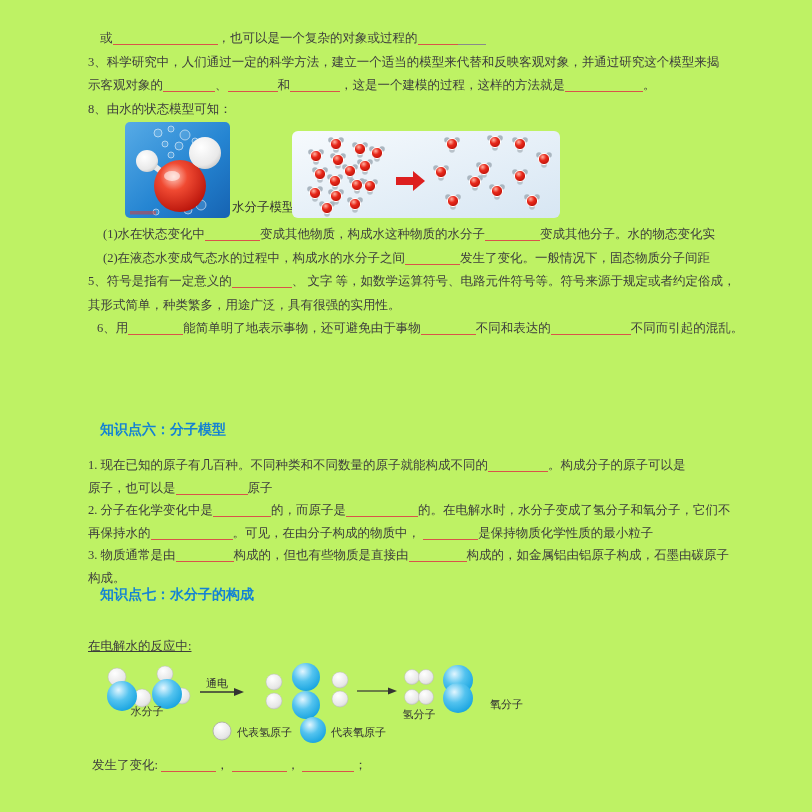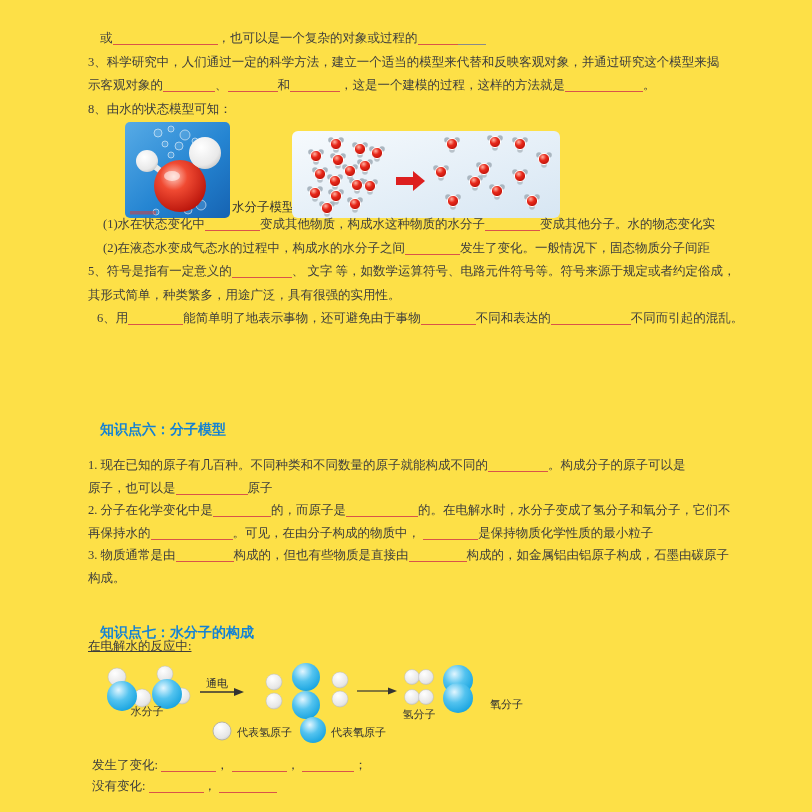--- a/index.html
+++ b/index.html
@@ -1,21 +1,21 @@
 <!DOCTYPE html>
 <html style="--text: #3d3d3d; --blankRed: #d9544a; --blankDark: #8a8a8a; --headingBlue: #1482d4; --figArrowRed: #dd1f1f; --atomBlue: #29a9e1; --oxygenRed: #e02a1a;"><head>
 <meta charset="utf-8">
 <style>
   :root{
     --text:#3d3d3d; --blankRed:#d9544a; --blankDark:#8a8a8a;
     --headingBlue:#1482d4; --figArrowRed:#dd1f1f;
   }
   html,body{margin:0;padding:0;background:#fff;}
   .page{
-    position:relative; width:812px; height:812px; background:#fde047;
+    position:relative; width:812px; height:812px; background:#bef264;
     font-family:"Liberation Serif","DejaVu Serif",serif;
     font-size:12.5px; color:var(--text); overflow:hidden;
   }
   .grp{position:absolute; left:88px; white-space:nowrap;}
   .line{white-space:nowrap;}
   .lh-a .line{height:23.5px; line-height:23.5px;}
   .lh-b .line{height:23.5px; line-height:23.5px;}
   .lh-c .line{height:22.5px; line-height:22.5px;}
   .lh-e .line{height:21px; line-height:21px;}
   .ind12{padding-left:12px;} .ind15{padding-left:15px;} .ind9{padding-left:9px;} .ind4{padding-left:4px;}
@@ -137,40 +137,40 @@
           <use href="#wm2" x="228" y="45"></use>
         <use href="#wm2" x="161" y="70"></use>
           <use href="#wm2" x="205" y="60"></use>
           <use href="#wm2" x="240" y="70"></use>
         <use href="#wm2" x="183" y="51"></use>
           <use href="#wm2" x="252" y="28"></use>
       </g>
     </svg>
   </div>
 
-  <div class="grp lh-b" style="top:213px;">
+  <div class="grp lh-b" style="top:223px;">
     <div class="line ind15">(1)水在状态变化中<span class="blank" style="width: 55px;"></span>变成其他物质，构成水这种物质的水分子<span class="blank" style="width: 55px;"></span>变成其他分子。水的物态变化实</div>
     <div class="line ind15">(2)在液态水变成气态水的过程中，构成水的水分子之间<span class="blank" style="width: 55px;"></span>发生了变化。一般情况下，固态物质分子间距</div>
     <div class="line">5、符号是指有一定意义的<span class="blank" style="width: 60px;"></span>、 文字 等，如数学运算符号、电路元件符号等。符号来源于规定或者约定俗成，</div>
     <div class="line">其形式简单，种类繁多，用途广泛，具有很强的实用性。</div>
     <div class="line ind9">6、用<span class="blank" style="width: 55px;"></span>能简单明了地表示事物，还可避免由于事物<span class="blank" style="width: 55px;"></span>不同和表达的<span class="blank" style="width: 80px;"></span>不同而引起的混乱。</div>
   </div>
 
   <div class="heading" style="top:421px;">知识点六：分子模型</div>
 
   <div class="grp lh-c" style="top:454px;">
     <div class="line">1. 现在已知的原子有几百种。不同种类和不同数量的原子就能构成不同的<span class="blank" style="width: 60px;"></span>。构成分子的原子可以是</div>
     <div class="line">原子，也可以是<span class="blank" style="width: 72px;"></span>原子</div>
     <div class="line">2. 分子在化学变化中是<span class="blank" style="width: 58px;"></span>的，而原子是<span class="blank" style="width: 72px;"></span>的。在电解水时，水分子变成了氢分子和氧分子，它们不</div>
     <div class="line">再保持水的<span class="blank" style="width: 82px;"></span>。可见，在由分子构成的物质中， <span class="blank" style="width: 55px;"></span>是保持物质化学性质的最小粒子</div>
     <div class="line">3. 物质通常是由<span class="blank" style="width: 58px;"></span>构成的，但也有些物质是直接由<span class="blank" style="width: 58px;"></span>构成的，如金属铝由铝原子构成，石墨由碳原子</div>
     <div class="line">构成。</div>
   </div>
 
-  <div class="heading" style="top:624px;">知识点七：水分子的构成</div>
+  <div class="heading" style="top:586px;">知识点七：水分子的构成</div>
 
   <div class="grp" style="top:635px;">
     <div class="line" style="height:22px;line-height:22px;text-decoration:underline;">在电解水的反应中:</div>
   </div>
 
   <div class="fig" style="left:100px; top:658px;">
     <svg width="440" height="100" viewBox="0 0 440 100">
       <defs>
         <radialGradient id="gradBlue" cx="0.38" cy="0.3" r="0.8">
           <stop offset="0" stop-color="#e2f6ff"></stop>
@@ -230,16 +230,15 @@
 
       <circle cx="122" cy="73" r="9" fill="url(#gradGray)" stroke="#aaa" stroke-width="0.8"></circle>
       <text x="137" y="78" font-size="11">代表氢原子</text>
       <circle cx="213" cy="72" r="13" fill="url(#gradBlue)"></circle>
       <text x="231" y="78" font-size="11">代表氧原子</text>
     </svg>
   </div>
 
   <div class="grp lh-e" style="top:755px;">
     <div class="line ind4">发生了变化: <span class="blank" style="width: 55px;"></span>， <span class="blank" style="width: 55px;"></span>， <span class="blank" style="width: 52px;"></span>；</div>
-    <div class="line ind4">没有变化: <span class="blank" style="width: 55px;"></span>， <span class="blank" style="width: 58px;"></span></div>
   </div>
 
 </div>
 
 </body></html>

